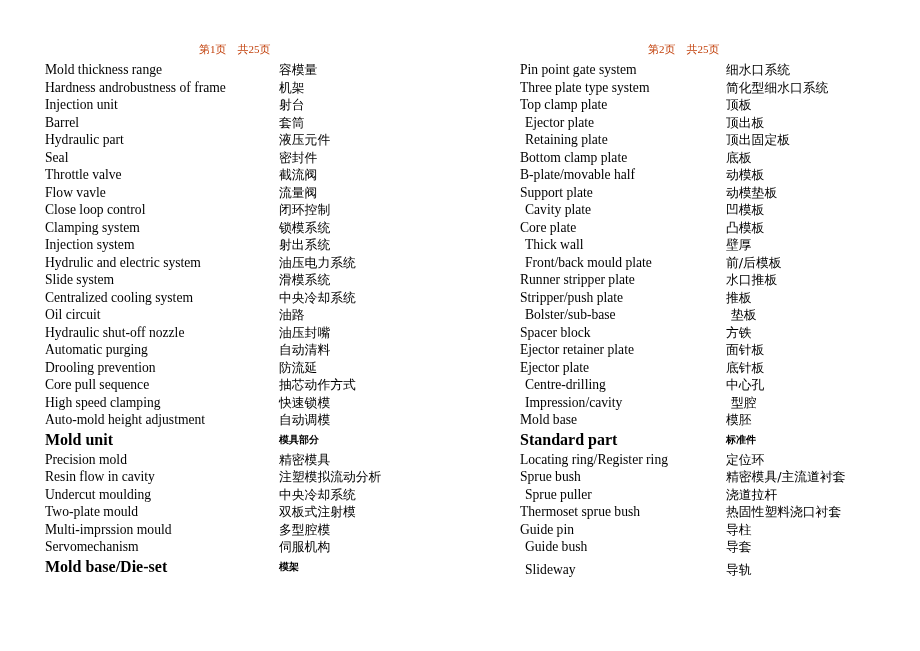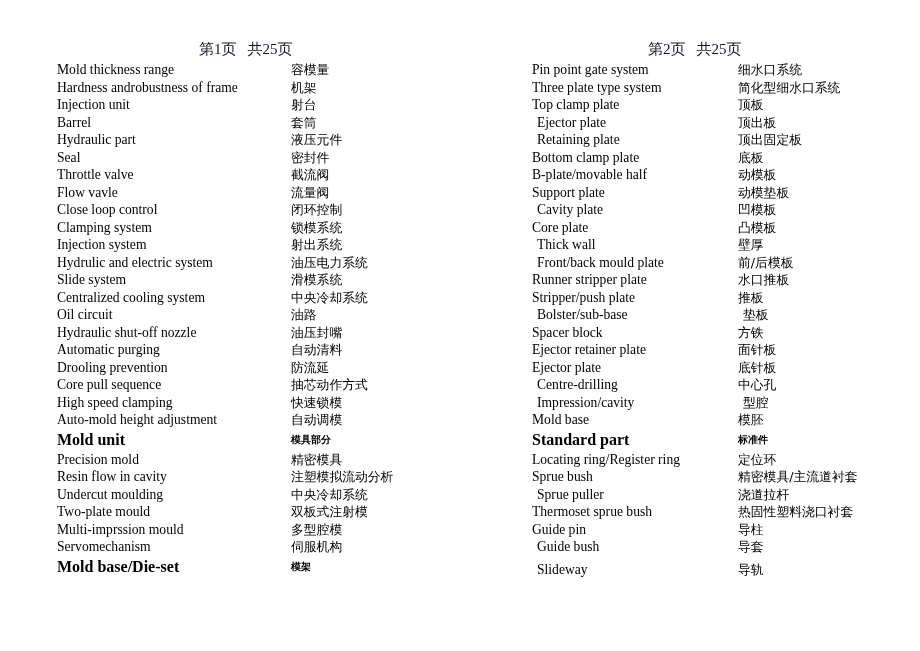--- a/index.html
+++ b/index.html
@@ -18,43 +18,42 @@
   #page {
     position: relative;
     width: 920px;
     height: 651px;
   }
 
   
   .page-header {
     position: absolute;
     font-family: "Liberation Serif", "DejaVu Serif", serif;
-    font-size: 15px;
+    font-size: 11px;
     line-height: 16px;
     white-space: nowrap;
-    color: #0f172a;
+    color: #c2410c;
   }
   .page-header .pg-label { letter-spacing: 0px; }
   .page-header .pg-gap { display: inline-block; width: 11px; }
 
   #header-left  { left: 199px; top: 41px; }
   #header-right { left: 648px; top: 41px; }
 
   
   .pane {
     position: absolute;
     top: 61px;
   }
   #pane-left  { left: 0px;   width: 460px; }
   #pane-right { left: 460px; width: 460px; }
 
   .pane-inner {
     position: relative;
     width: 100%;
-    margin-left: 12px;
   }
 
   
   .row {
     position: relative;
     height: 17.5px;
     line-height: 17.5px;
     white-space: nowrap;
   }
   .row.gap-before { margin-top: 5px; text-align: right; }

